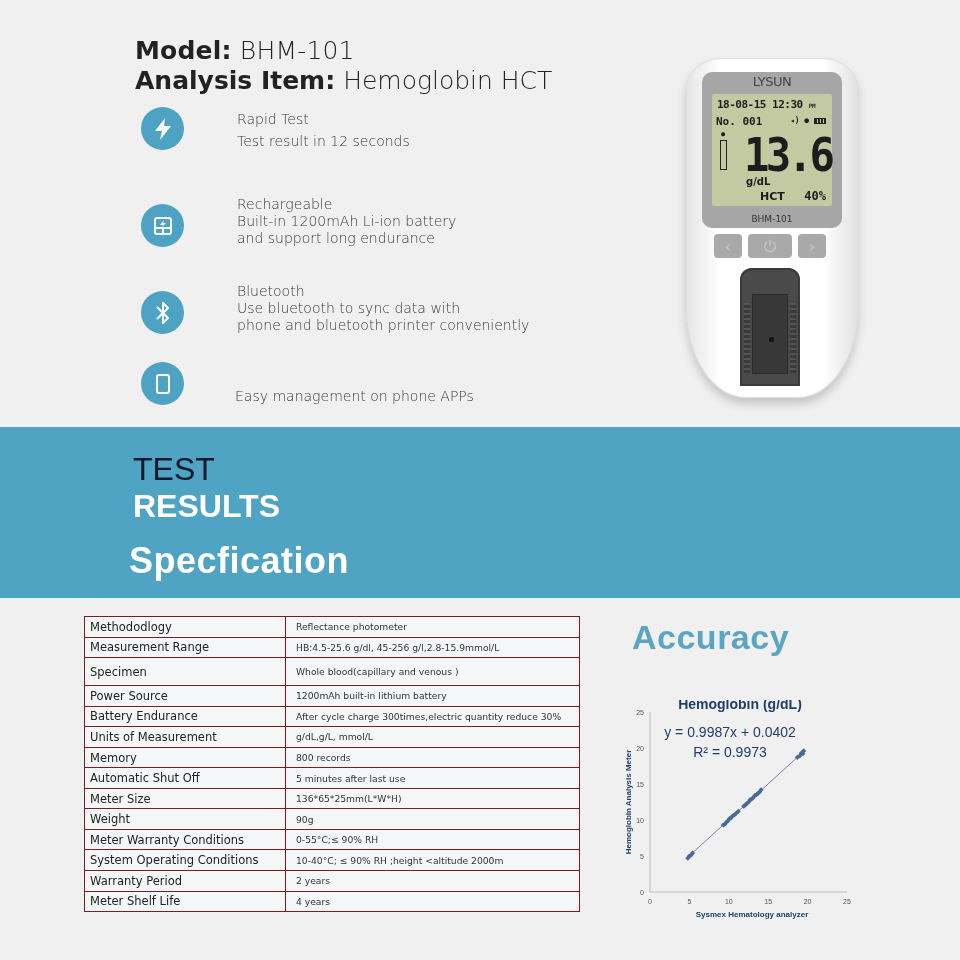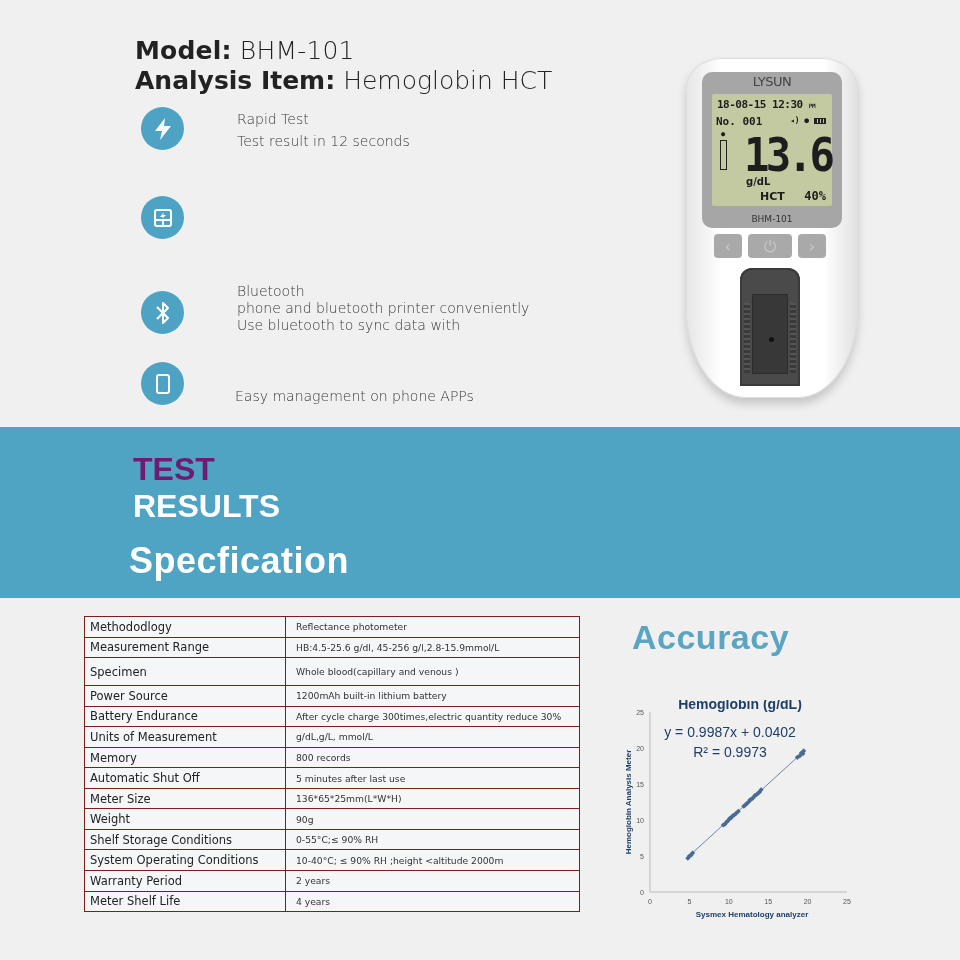--- a/index.html
+++ b/index.html
@@ -39,21 +39,21 @@
   .device .btn.left { left: 28px; width: 28px; }
   .device .btn.power { left: 62px; width: 44px; }
   .device .btn.right { left: 112px; width: 28px; }
   .device .slot { position: absolute; left: 54px; top: 210px; width: 60px; height: 118px; background: #4a4a4a; border-radius: 12px 12px 0 0; box-shadow: inset 0 0 0 2px #3a3a3a; }
   .device .slot .inner { position: absolute; left: 12px; top: 26px; width: 36px; height: 80px; background: #383838; border: 1px solid #2c2c2c; }
   .device .slot .pin { position: absolute; left: 16px; top: 42px; width: 5px; height: 5px; border-radius: 50%; background: #111; }
   .device .slot .ridge { position: absolute; top: 35px; width: 6px; height: 70px; background: repeating-linear-gradient(#555 0 2px, #3a3a3a 2px 5px); }
 
   
   .banner { position: absolute; left: 0; top: 427px; width: 960px; height: 171px; background: #4fa3c3; }
-  .banner .t1 { position: absolute; left: 133px; top: 24px; color: #701a75; font-size: 32px; font-weight: bold; line-height: 36px; font-family: "Liberation Sans", sans-serif; }
+  .banner .t1 { position: absolute; left: 133px; top: 24px; color: #0f172a; font-size: 32px; font-weight: normal; line-height: 36px; font-family: "Liberation Sans", sans-serif; }
   .banner .t2 { position: absolute; left: 133px; top: 61px; color: #fff; font-size: 32px; font-weight: bold; line-height: 36px; font-family: "Liberation Sans", sans-serif; }
   .banner .t3 { position: absolute; left: 129px; top: 113px; color: #fff; font-size: 36px; font-weight: bold; line-height: 42px; font-family: "Liberation Sans", sans-serif; letter-spacing: 0.5px; }
 
   
   .spec-table { position: absolute; left: 84px; top: 616px; width: 496px; border-collapse: collapse; background: #f5f6f8; border: 1px solid #b9c2d3; }
   .spec-table td { border: 1px solid #7f1d1d; height: 20.55px; padding: 0 5px; white-space: nowrap; vertical-align: middle; }
   .spec-table td.k { width: 201px; font-size: 11.5px; color: #222; }
   .spec-table td.v { font-size: 9.2px; color: #333; padding-left: 10px; }
 
   
@@ -87,32 +87,37 @@
 
 <div class="feature" style="top:196px">
   <div class="icon" style="margin-top:0px">
     <svg width="22" height="22" viewBox="0 0 22 22">
         <rect x="3" y="3" width="16" height="16" rx="2" fill="none" stroke="#fff" stroke-width="2"></rect>
         <line x1="3" y1="13" x2="19" y2="13" stroke="#fff" stroke-width="2"></line>
         <line x1="11" y1="13" x2="11" y2="19" stroke="#fff" stroke-width="2"></line>
         <path d="M12 5 L8 10 H11 L10 12 L14 8 H11 Z" fill="#fff"></path>
       </svg>
   </div>
+  <div class="text">
+    <div>Rechargeable</div>
+    <div>Built-in 1200mAh Li-ion battery</div>
+    <div>and support long endurance</div>
+  </div>
 </div>
 
 <div class="feature" style="top:283px">
   <div class="icon">
     <svg width="20" height="26" viewBox="0 0 20 26">
         <path d="M4 7 L15 18 L10 23 V3 L15 8 L4 19" fill="none" stroke="#fff" stroke-width="2" stroke-linejoin="round"></path>
       </svg>
   </div>
   <div class="text">
     <div>Bluetooth</div>
+    <div>Use bluetooth to sync data with</div>
     <div>phone and bluetooth printer conveniently</div>
-    <div>Use bluetooth to sync data with</div>
   </div>
 </div>
 
 <div class="feature" style="top:362px">
   <div class="icon">
     <svg width="18" height="22" viewBox="0 0 18 22">
         <rect x="3" y="2" width="12" height="18" rx="2" fill="none" stroke="#fff" stroke-width="2"></rect>
       </svg>
   </div>
   <div class="text" style="margin-left:15px;margin-top:1px">
@@ -201,21 +206,21 @@
       </tr>
     <tr>
         <td class="k">Meter Size</td>
         <td class="v">136*65*25mm(L*W*H)</td>
       </tr>
     <tr>
         <td class="k">Weight</td>
         <td class="v">90g</td>
       </tr>
     <tr>
-        <td class="k">Shelf Storage Conditions</td>
+        <td class="k">Meter Warranty Conditions</td>
         <td class="v">0-55°C;≤ 90% RH</td>
       </tr>
     <tr>
         <td class="k">System Operating Conditions</td>
         <td class="v">10-40°C; ≤ 90% RH ;height &lt;altitude 2000m</td>
       </tr>
     <tr>
         <td class="k">Warranty Period</td>
         <td class="v">2 years</td>
       </tr>

